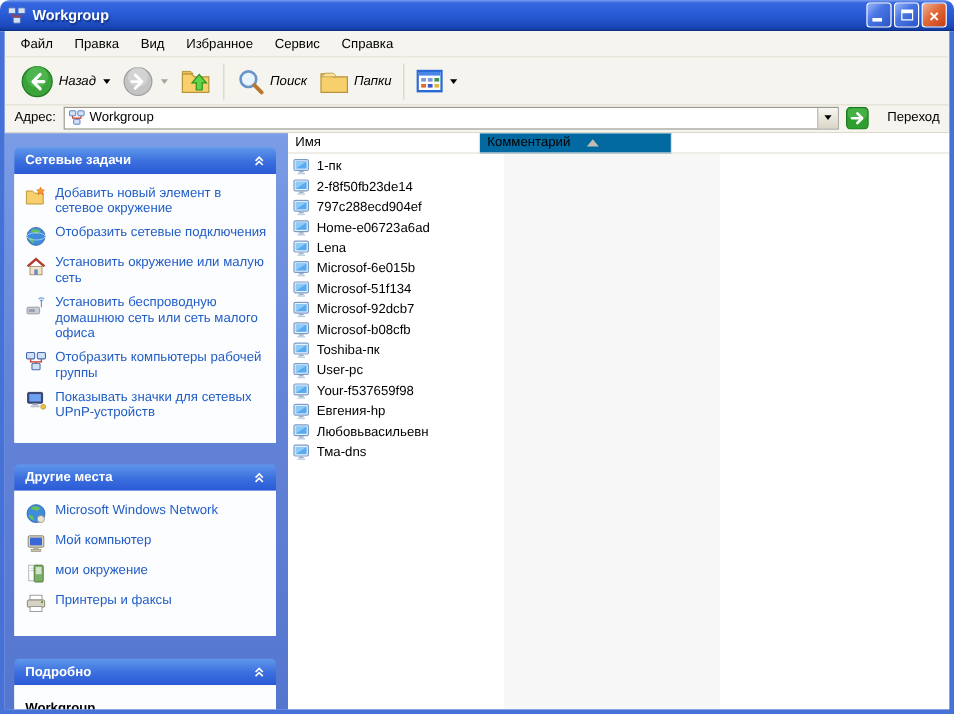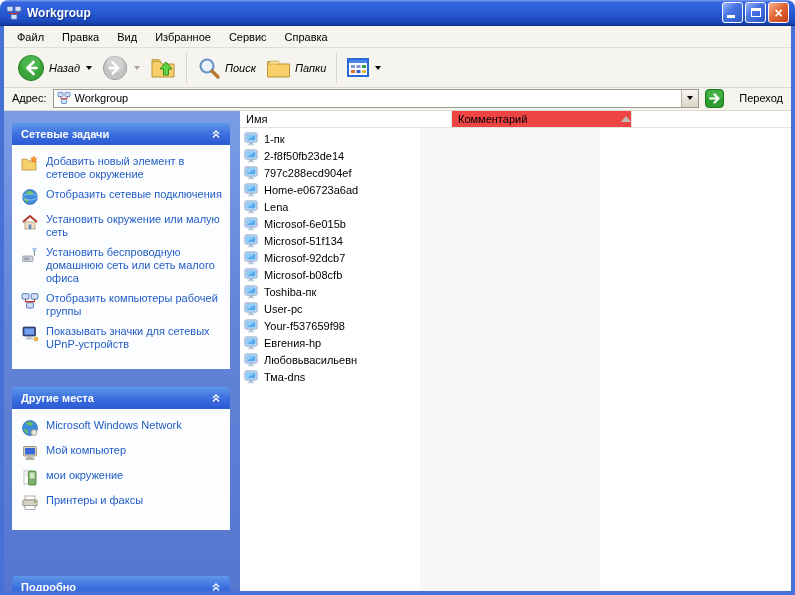--- a/index.html
+++ b/index.html
@@ -48,29 +48,29 @@
 
   
   .sidebar { width:236px; flex:0 0 236px; background:linear-gradient(180deg,#7b9ce5 0%,#6585d9 40%,#5576cf 100%); padding:12px 10px 0 8px; overflow:hidden; }
   .task-box { margin-bottom:18px; }
   .task-hdr { height:22px; border-radius:4px 4px 0 0; background:linear-gradient(180deg,#5e97ea 0%,#3a6ddd 55%,#2a5ad6 100%);
     color:#fff; font-weight:bold; font-size:11px; display:flex; align-items:center; justify-content:space-between; padding:0 9px; }
   .task-bd { background:#fcfdfe; border:1px solid #fff; padding:9px 6px 17px 8px; display:flex; flex-direction:column; gap:7px; }
   .task-item { display:flex; gap:7px; align-items:flex-start; color:#215dc6; font-size:11px; line-height:13px; cursor:pointer; }
   .task-item .ico { flex:0 0 18px; height:18px; }
   .detail-bd { background:#fcfdfe; border:1px solid #fff; padding:12px 8px 14px; font-size:11px; font-weight:bold; color:#000; }
-  .mb30 { margin-bottom:46px; }
+  .mb30 { margin-bottom:19px; }
 
   
   .main { flex:1; background:#fff; position:relative; overflow:hidden; }
   .colshade { position:absolute; left:180px; top:17px; width:180px; bottom:0; background:#f7f7f7; }
   .listheader { position:relative; z-index:2; display:flex; height:17px; font-size:11px; color:#000; background:#fff; }
   .hcell { display:flex; align-items:center; padding-left:6px; border-right:1px solid #e4e2d8; border-bottom:1px solid #e4e2d8; }
-  .hcell.name { width:212px; }
-  .hcell.comment { width:180px; background:#ef4444;justify-content:space-between; }
+  .hcell.name { width:160px; }
+  .hcell.comment { width:160px; background:#0369a1; }
   .hcell.rest { flex:1; border-right:none; }
   .sort-arrow { width:0; height:0; border-left:5px solid transparent; border-right:5px solid transparent; border-bottom:6px solid #c0beb4; margin-left:14px; }
   .filelist { position:relative; z-index:1; list-style:none; padding-top:2px; }
   .filerow { display:flex; align-items:center; height:17px; padding-left:4px; font-size:11px; color:#000; cursor:default; }
   .filerow .pcwrap { width:16px; height:14px; margin-right:4px; flex:0 0 16px; }
 
   svg { display:block; }
 </style>
 </head>
 <body>

